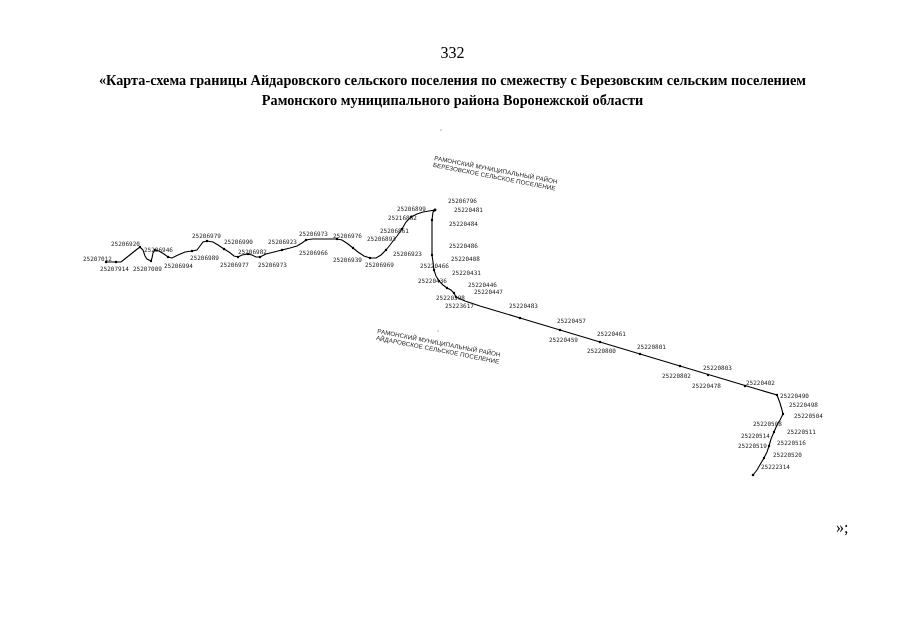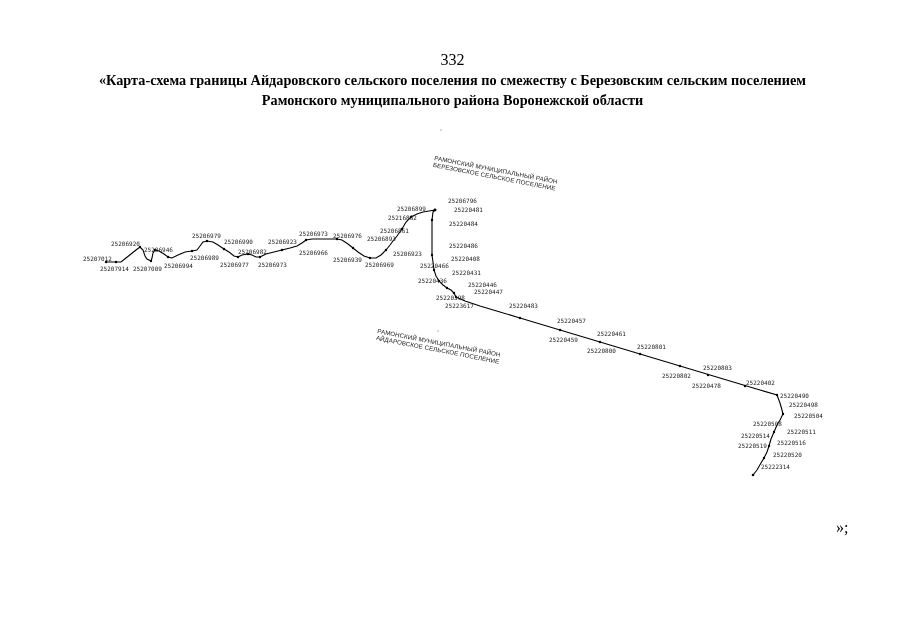--- a/index.html
+++ b/index.html
@@ -1,17 +1,17 @@
 <!DOCTYPE html>
 <html><head>
   <meta charset="utf-8">
   <style>
     html, body { margin: 0; padding: 0; background: #ffffff; }
     body { width: 905px; height: 640px; position: relative; overflow: hidden; font-family: "Liberation Serif", serif; color: #000; }
-    .page-num { position: absolute; top: 51px; left: 0; width: 905px; text-align: center; font-size: 16px; }
+    .page-num { position: absolute; top: 44px; left: 0; width: 905px; text-align: center; font-size: 16px; }
     .title { position: absolute; top: 70px; left: 40px; width: 825px; text-align: center; font-size: 15.5px; font-weight: bold; line-height: 20px; transform: scaleX(0.92); transform-origin: center; }
     .closing { position: absolute; top: 519px; left: 836px; font-size: 16px; }
     svg.map { position: absolute; left: 0; top: 0; }
     svg text { font-family: "DejaVu Sans Mono", monospace; font-size: 6px; fill: #222; }
     svg text.region { font-family: "Liberation Sans", sans-serif; font-size: 6.2px; fill: #222; letter-spacing: 0.1px; }
   </style>
 </head>
 <body>
 
 <div class="page-num">332</div>

